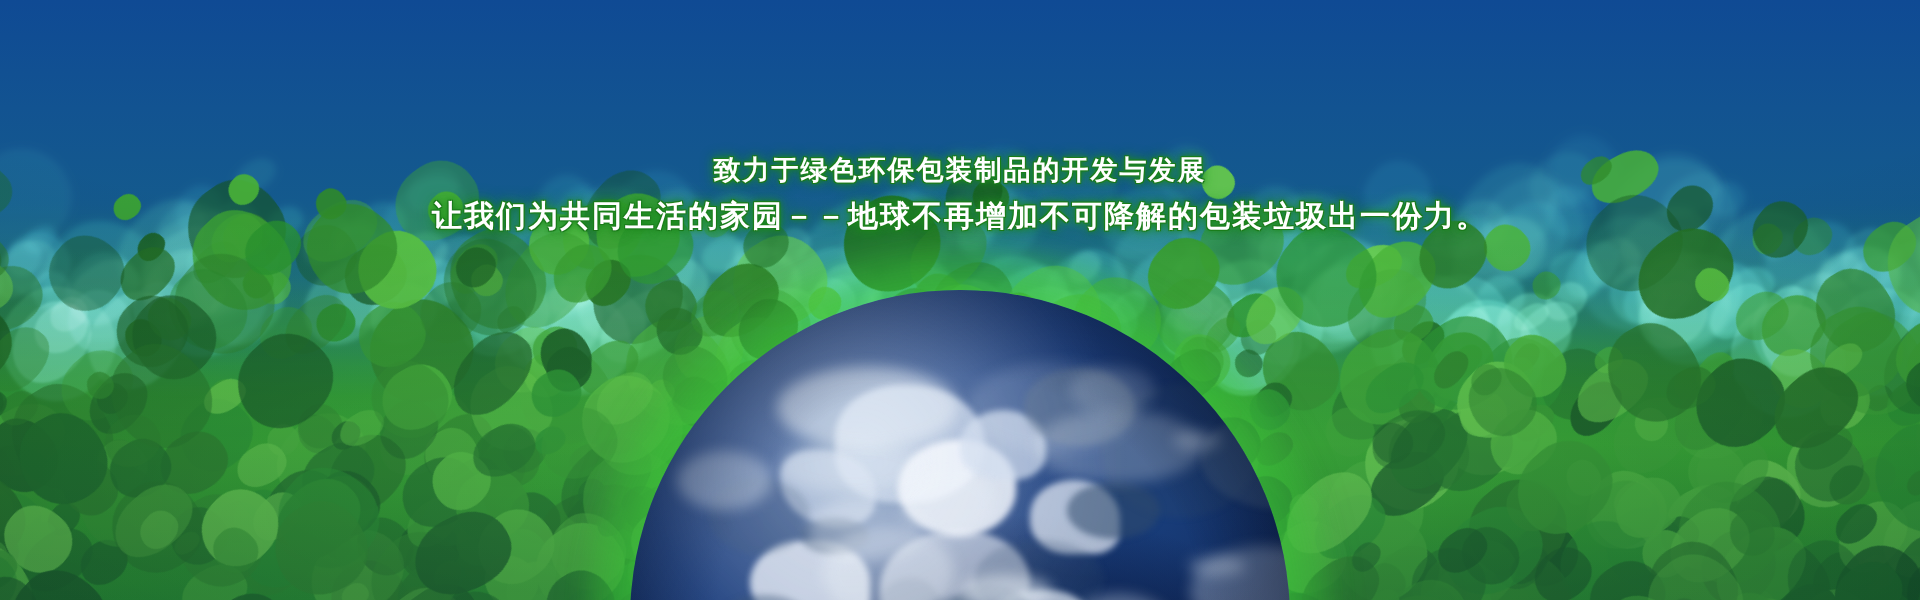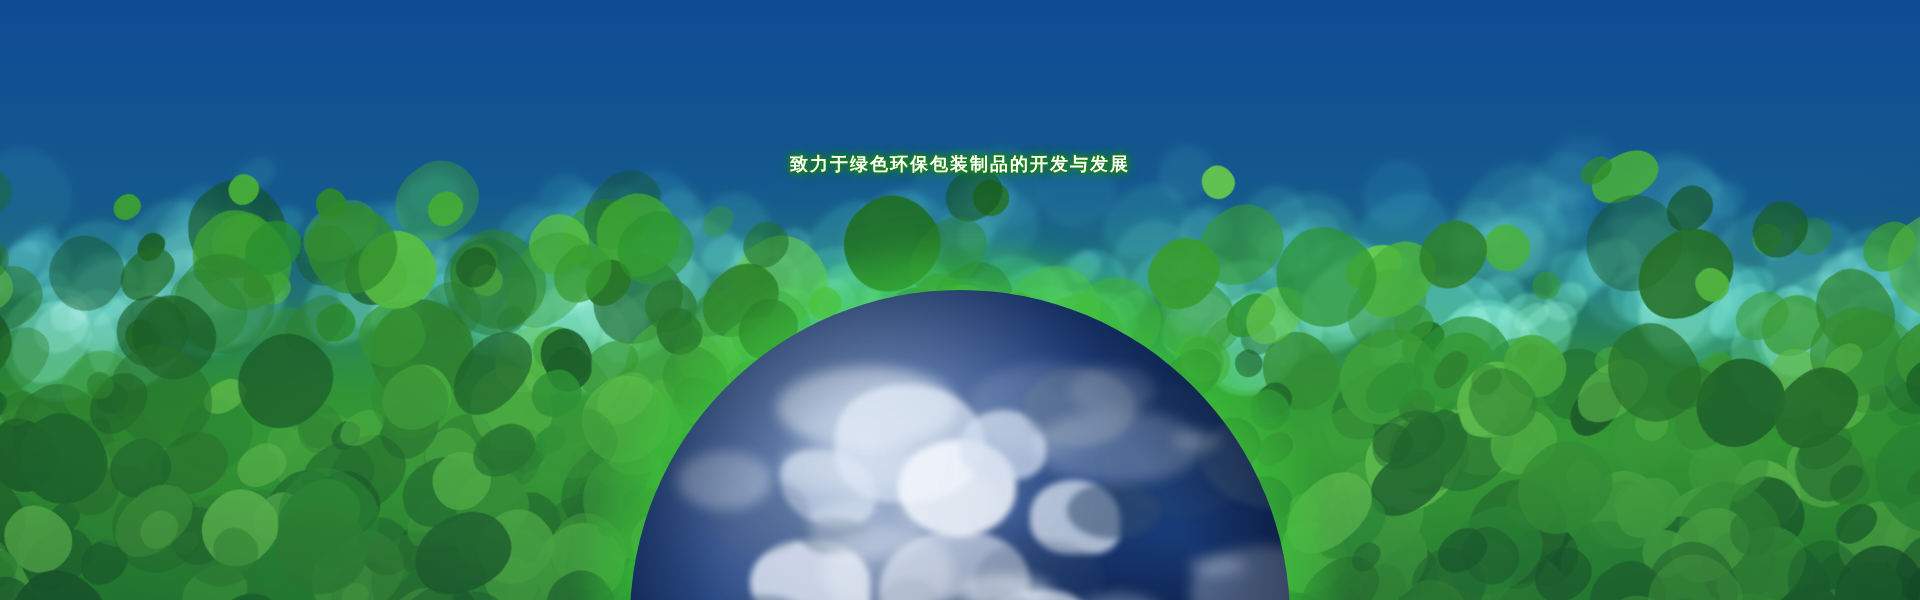--- a/index.html
+++ b/index.html
@@ -112,21 +112,21 @@
     letter-spacing:6px;
     line-height:1.02;
     color:#a8f23a;
     text-shadow:
       0 0 6px rgba(160,250,40,.55),
       0 0 18px rgba(120,230,30,.45),
       0 2px 3px rgba(10,50,10,.45);
   }
   .line2{
     margin:14px 0 0 0;
-    font-size:18px;
+    font-size:27px;
     font-weight:700;
     letter-spacing:2px;
     color:#ffffff;
     text-shadow:
       0 0 4px #1d7f1d, 0 0 8px #1d8a1d, 0 0 14px rgba(30,150,30,.95),
       1px 1px 0 #1a6f1a, -1px 1px 0 #1a6f1a, 1px -1px 0 #1a6f1a, -1px -1px 0 #1a6f1a;
   }
   .line3{
     margin:8px 0 0 0;
     font-size:30px;
@@ -949,15 +949,16 @@
           <div class="cloud" style="left: 177.677px; top: 207.775px; width: 116.431px; height: 63.2128px; opacity: 0.49;"></div>
           <div class="cloud" style="left: 268.458px; top: 178.686px; width: 97.3415px; height: 68.0774px; opacity: 0.4;"></div>
           <div class="cloud" style="left: 438.151px; top: 304.181px; width: 102.829px; height: 64.1196px; opacity: 0.43;"></div>
         </div>
       <div class="terminator"></div>
     </div>
   </div>
 
   <div class="text-block">
     <p class="line2">致力于绿色环保包装制品的开发与发展</p>
+    <p class="line3">让我们为共同生活的家园－－地球不再增加不可降解的包装垃圾出一份力。</p>
   </div>
 
 </div>
 
 </body></html>

